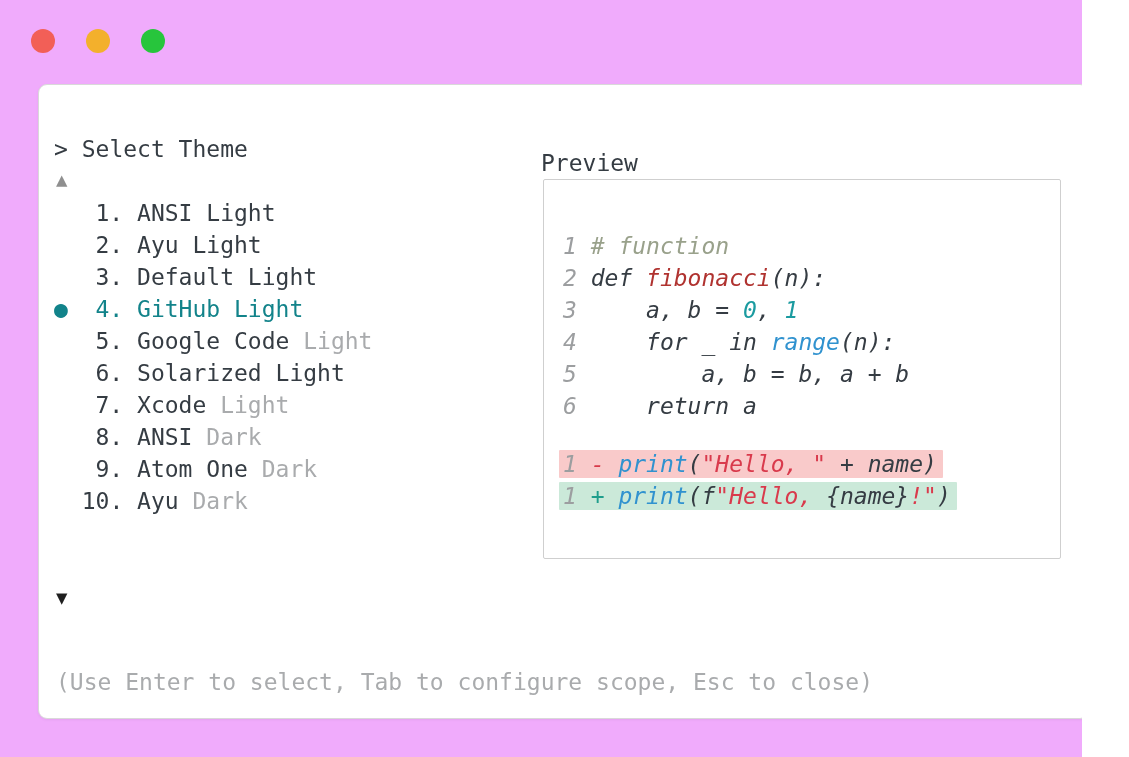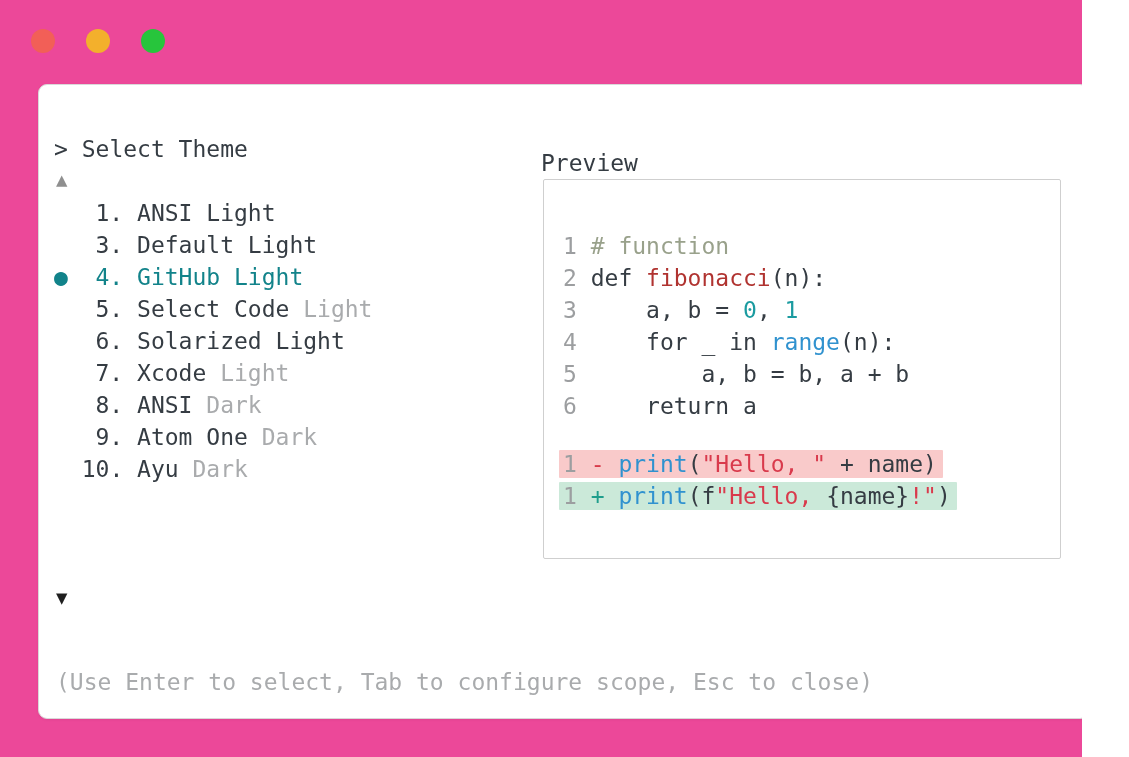--- a/index.html
+++ b/index.html
@@ -1,18 +1,18 @@
 <!DOCTYPE html>
 <html><head>
 <meta charset="utf-8">
 <style>
   * { margin:0; padding:0; box-sizing:border-box; }
   html,body { background:#ffffff; }
   .stage {
-    position:relative; width:1082px; height:757px; background:#ec4899;
+    position:relative; width:1082px; height:757px; background:#f0abfc;
     font-family:"DejaVu Sans Mono", monospace; font-size:23px; color:#353c43;
     overflow:hidden;
   }
   
   .traffic { position:absolute; left:31px; top:29px; height:24px; }
   .dot { display:inline-block; width:24px; height:24px; border-radius:50%; margin-right:17px; vertical-align:top; }
   .dot.red { background:#f25f57; }
   .dot.yellow { background:#f3b02c; }
   .dot.green { background:#27c53c; }
   
@@ -38,21 +38,21 @@
   .row.selected .num, .row.selected .base, .row.selected .variant,
   .row.selected .marker { color:#12838a; }
   
   .hint { position:absolute; left:17px; top:557px; color:#a9abad;margin-top:24px; }
   
   .preview-label { position:absolute; left:502px; top:62px; }
   .preview-box {
     position:absolute; left:504px; top:94px; width:518px; height:380px;
     background:#fff; border:1.5px solid #cfcfcf; border-radius:2px;
   }
-  .code { position:absolute; left:19px; top:50px; }
+  .code { position:absolute; left:19px; top:50px;font-style:italic; }
   .cline { height:32px; line-height:32px; white-space:pre; }
   .cline.blank { height:26px; }
   .lnum { display:inline-block; width:2ch; color:#9c9ea0; }
   .tok-code { color:#353c43; }
   .tok-comment { color:#99a18b; }
   .tok-func { color:#b03330; }
   .tok-number { color:#1b9ba0; }
   .tok-builtin { color:#3092cf;margin-top:38px; }
   .tok-string { color:#d93a4c; }
   .tok-minus { color:#d73a49; }
@@ -73,23 +73,24 @@
   </div>
 
   <div class="panel">
 
     <div class="prompt line"><span class="pmark">&gt;</span><span>Select Theme</span></div>
 
     <div class="arrow up">▲</div>
 
     <div class="list">
       <div class="row"><span class="marker"></span><span class="num">1.</span><span class="base">ANSI</span><span class="variant">Light</span></div>
+      <div class="row"><span class="marker"></span><span class="num">2.</span><span class="base">Ayu</span><span class="variant">Light</span></div>
       <div class="row"><span class="marker"></span><span class="num">3.</span><span class="base">Default</span><span class="variant">Light</span></div>
       <div class="row selected"><span class="marker">●</span><span class="num">4.</span><span class="base">GitHub</span><span class="variant">Light</span></div>
-      <div class="row"><span class="marker"></span><span class="num">5.</span><span class="base">Select Code</span><span class="variant dim">Light</span></div>
+      <div class="row"><span class="marker"></span><span class="num">5.</span><span class="base">Google Code</span><span class="variant dim">Light</span></div>
       <div class="row"><span class="marker"></span><span class="num">6.</span><span class="base">Solarized</span><span class="variant">Light</span></div>
       <div class="row"><span class="marker"></span><span class="num">7.</span><span class="base">Xcode</span><span class="variant dim">Light</span></div>
       <div class="row"><span class="marker"></span><span class="num">8.</span><span class="base">ANSI</span><span class="variant dim">Dark</span></div>
       <div class="row"><span class="marker"></span><span class="num">9.</span><span class="base">Atom One</span><span class="variant dim">Dark</span></div>
       <div class="row"><span class="marker"></span><span class="num">10.</span><span class="base">Ayu</span><span class="variant dim">Dark</span></div>
     </div>
 
     <div class="arrow down">▼</div>
 
     <div class="hint line">(Use Enter to select, Tab to configure scope, Esc to close)</div>

